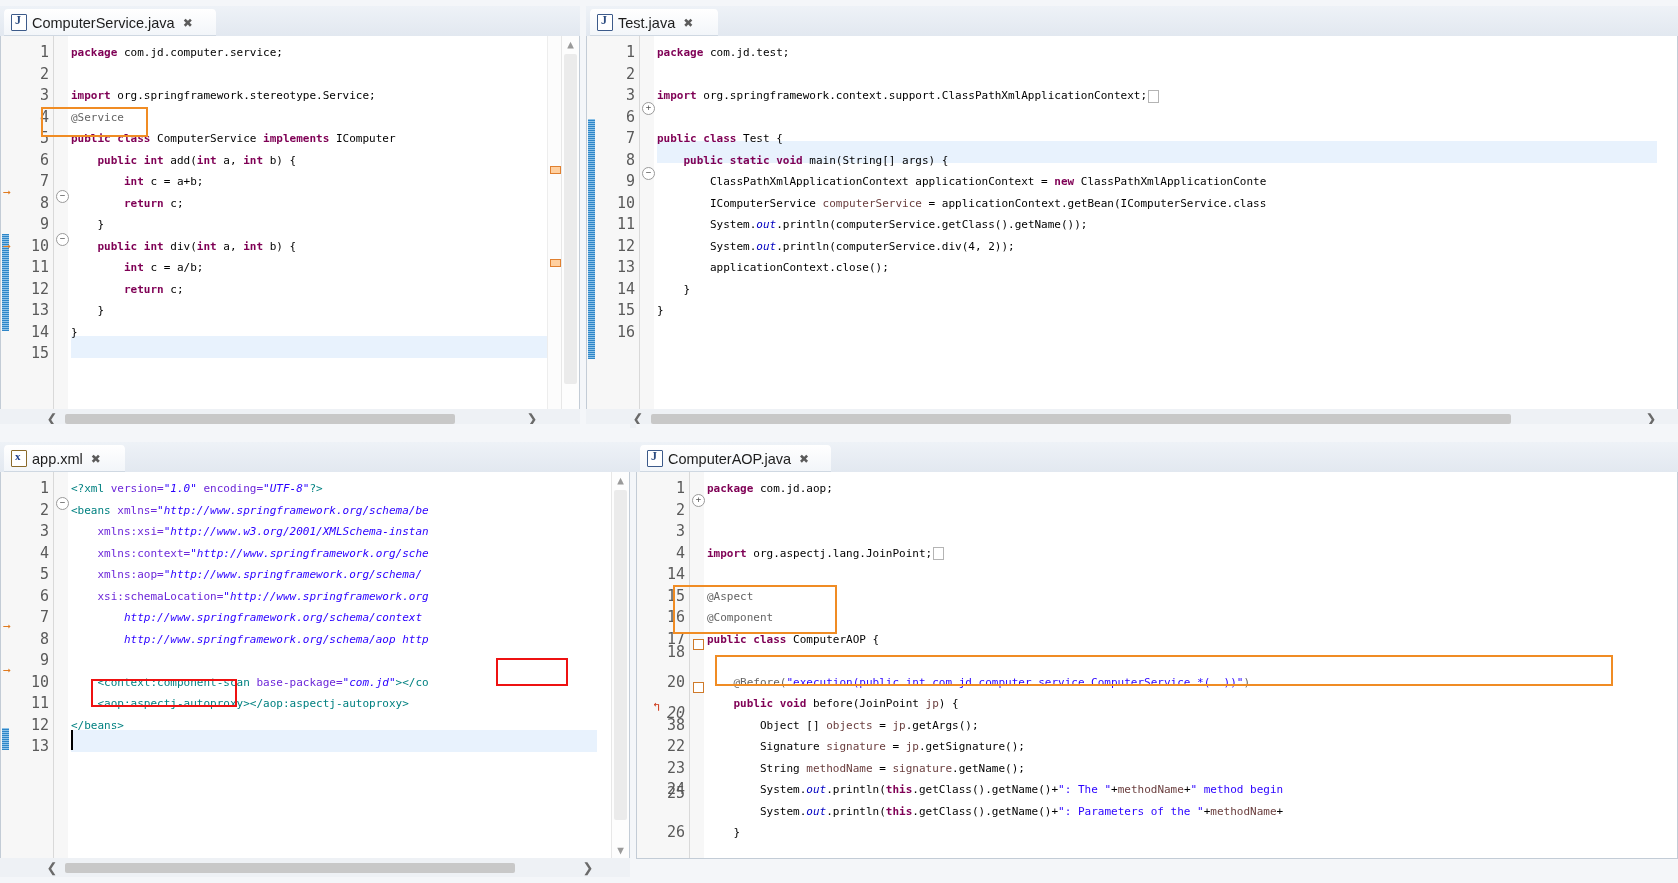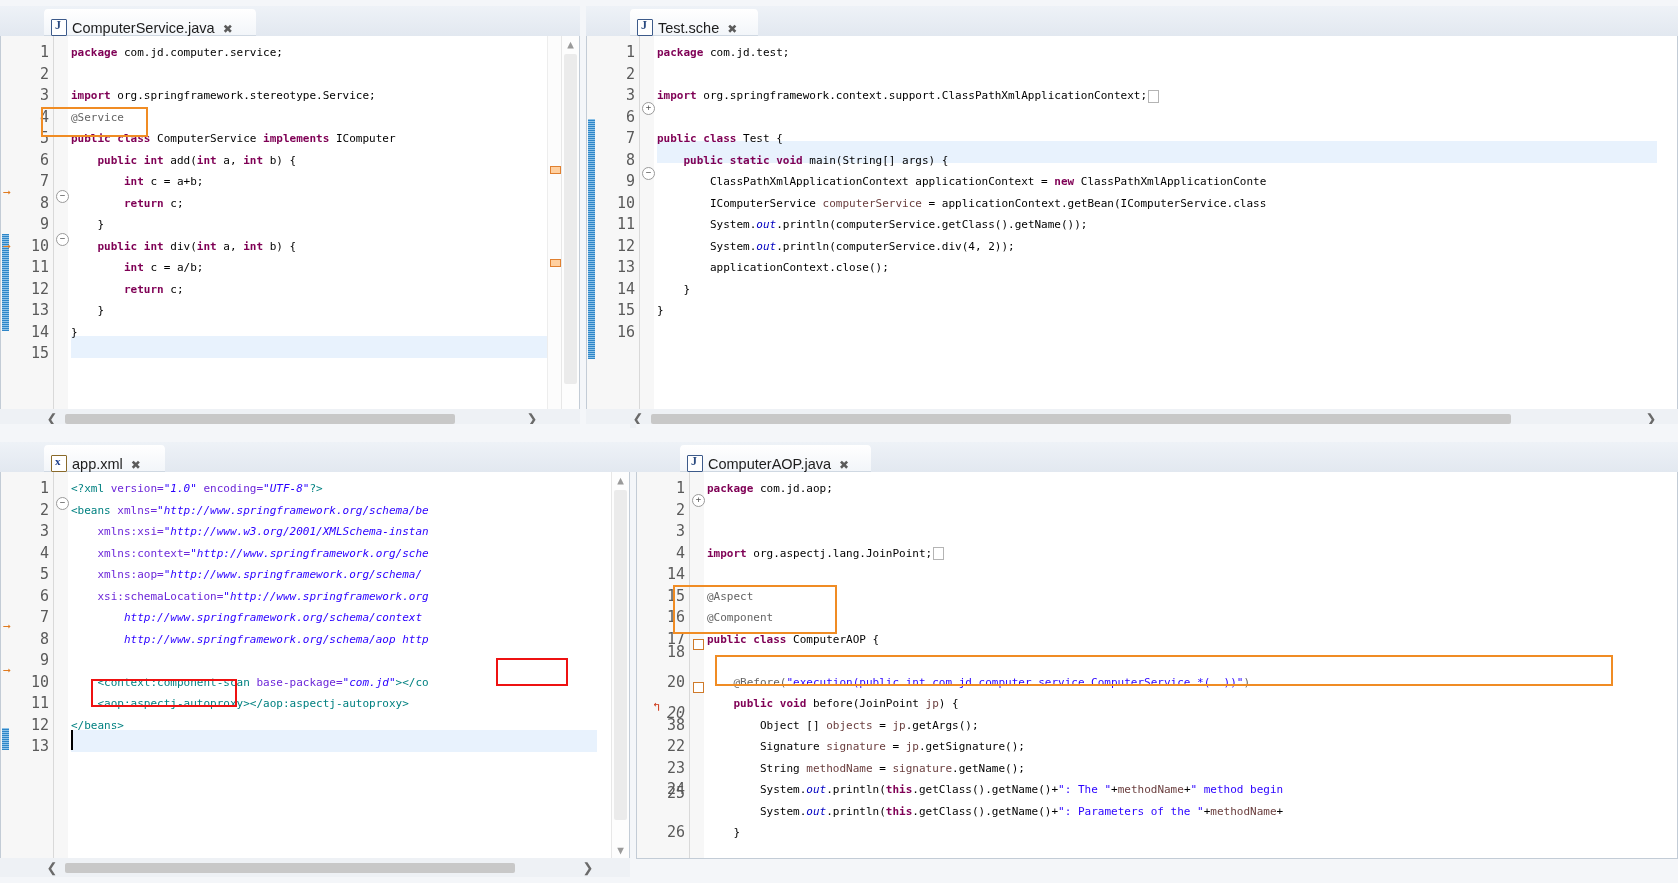--- a/index.html
+++ b/index.html
@@ -14,23 +14,23 @@
 
   
   .panel{position:absolute;background:#ffffff;box-sizing:border-box;}
 
   
   .tabstrip{position:absolute;left:0;top:0;height:30px;width:100%;
     background:linear-gradient(#eef2f7,#e2e8f0);}
   .tab{position:absolute;left:4px;top:3px;height:27px;
     background:linear-gradient(#ffffff,#f2f5f9);
     border-top-left-radius:4px;border-top-right-radius:4px;
-    display:flex;align-items:flex-end;gap:5px;padding:0 9px 0 7px;
+    display:flex;align-items:center;gap:5px;padding:0 9px 0 7px;
     font-family:"Liberation Sans",sans-serif;font-size:14.5px;color:#1d1d1d;
-    box-shadow:0 -1px 0 #cfd8e2 inset;white-space:nowrap;margin-left:40px;}
+    box-shadow:0 -1px 0 #cfd8e2 inset;white-space:nowrap;}
   .tab-label{font-family:"Liberation Sans",sans-serif;font-size:14.5px;}
   .tab-close{color:#5b5b5b;font-size:12px;margin-left:3px;}
   .jicon{width:14px;height:15px;background:#ffffff;border:1px solid #3c5a8a;
      border-radius:1px;position:relative;display:inline-block;}
   .jicon::after{content:"J";position:absolute;left:3px;top:-2px;
      font-family:"Liberation Serif",serif;font-size:12px;color:#2b4b80;font-weight:bold;}
   .xicon{width:14px;height:15px;background:#fff;border:1px solid #8a6a2a;
      border-radius:1px;position:relative;display:inline-block;}
   .xicon::after{content:"x";position:absolute;left:3px;top:-1px;
      font-family:"Liberation Serif",serif;font-size:11px;color:#1b3d8c;font-weight:bold;}
@@ -161,21 +161,21 @@
       <div class="hthumb" style="left:65px;width:390px;top:5px;"></div>
       <div class="harrow" style="left:522px;">❯</div>
     </div>
   </div>
 
   <div class="panel" id="p2" style="left:586px;top:6px;width:1092px;height:416px;background:#f4f6f9;">
 
     <div class="tabstrip">
       <div class="tab" style="width:112px;">
         <span class="jicon"></span>
-        <span class="tab-label">Test.sche</span>
+        <span class="tab-label">Test.java</span>
         <span class="tab-close">✖</span>
       </div>
     </div>
 
     <div class="editor" style="top:30px;height:386px;border:1px solid #c3ccd6;border-top:none;background:#fff;">
       <div class="ann-col"></div>
       <div class="num-col" style="left:18px;" id="p2n">
           <div class="ln" style="top: 6px;">1</div>
           <div class="ln" style="top: 27.5px;">2</div>
           <div class="ln" style="top: 49px;">3</div>

